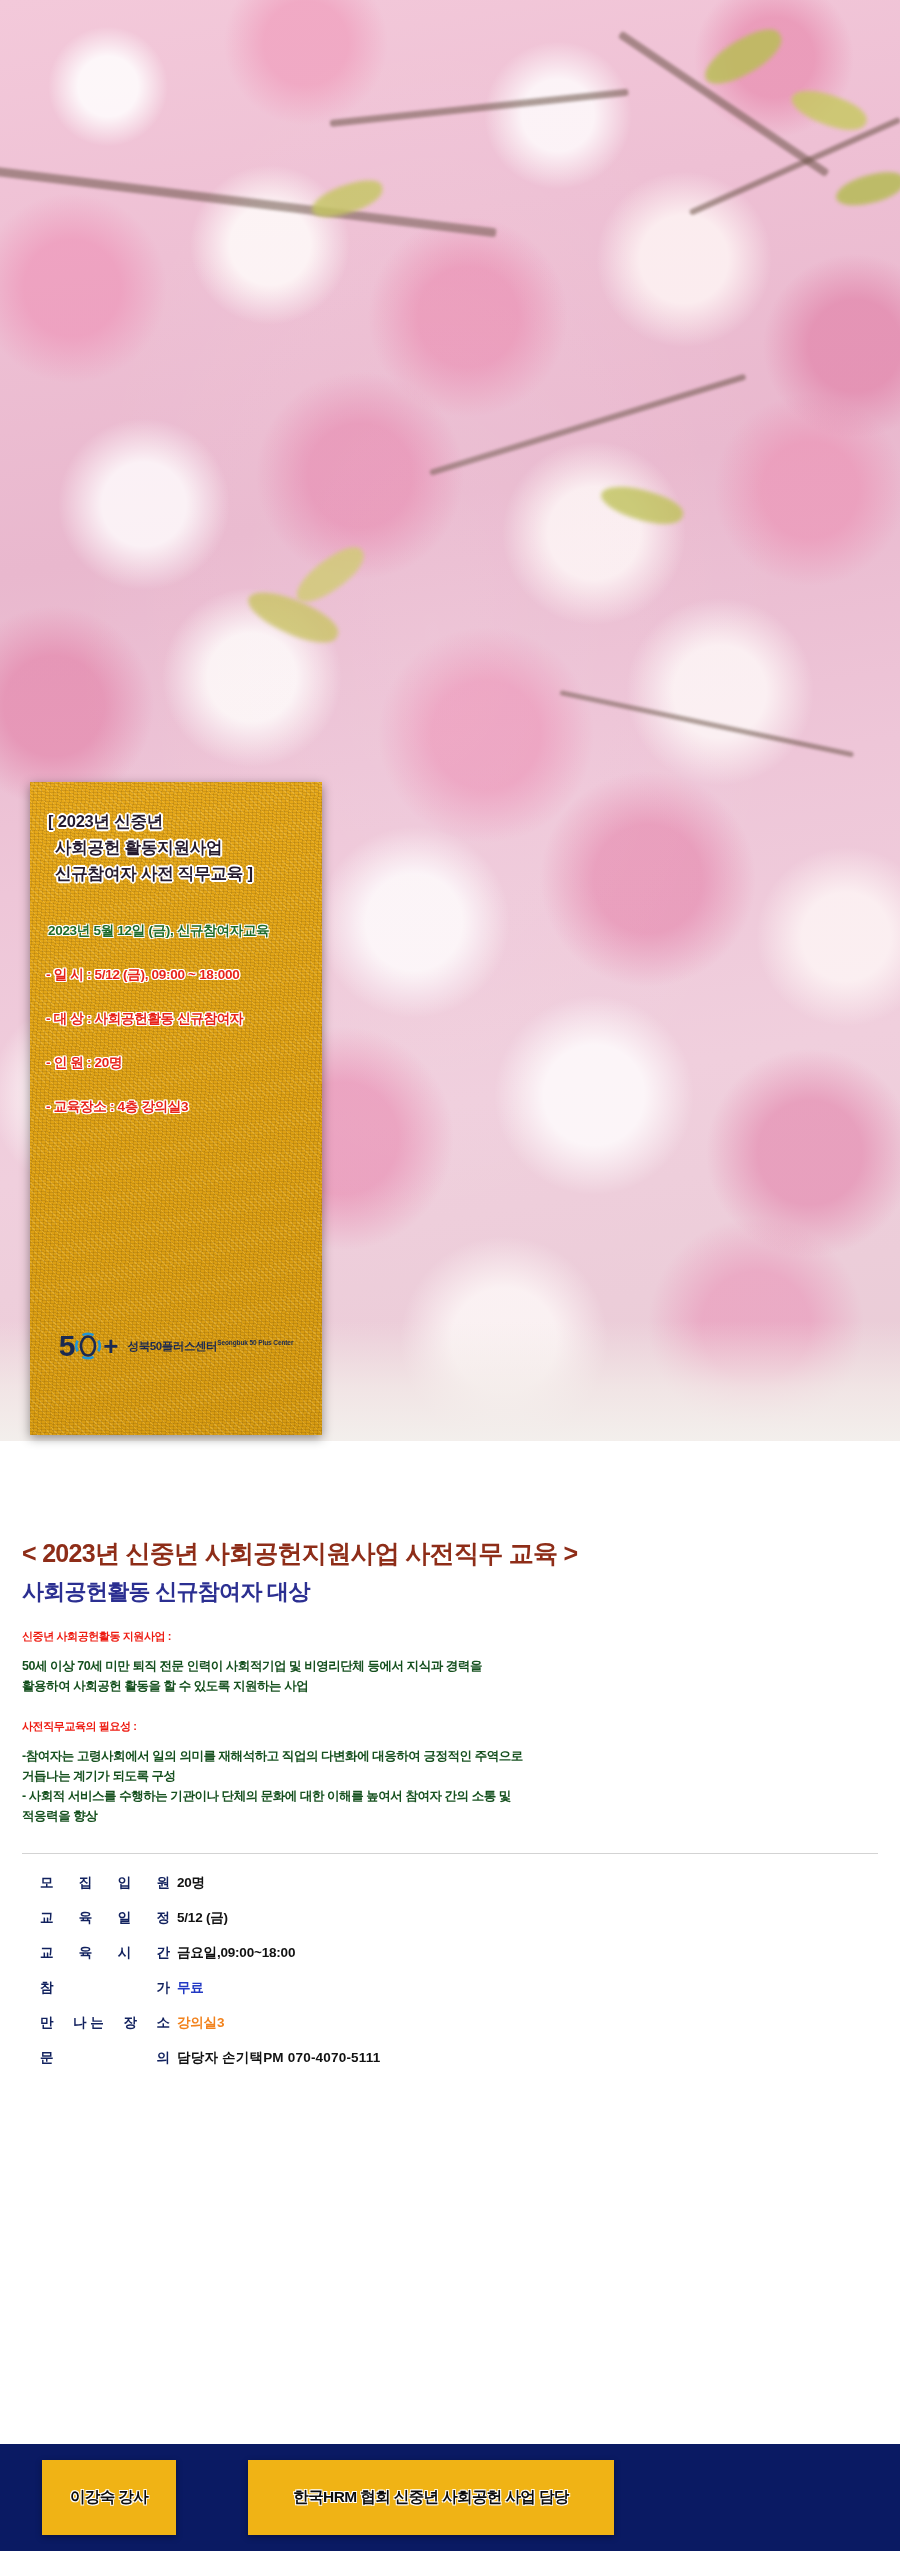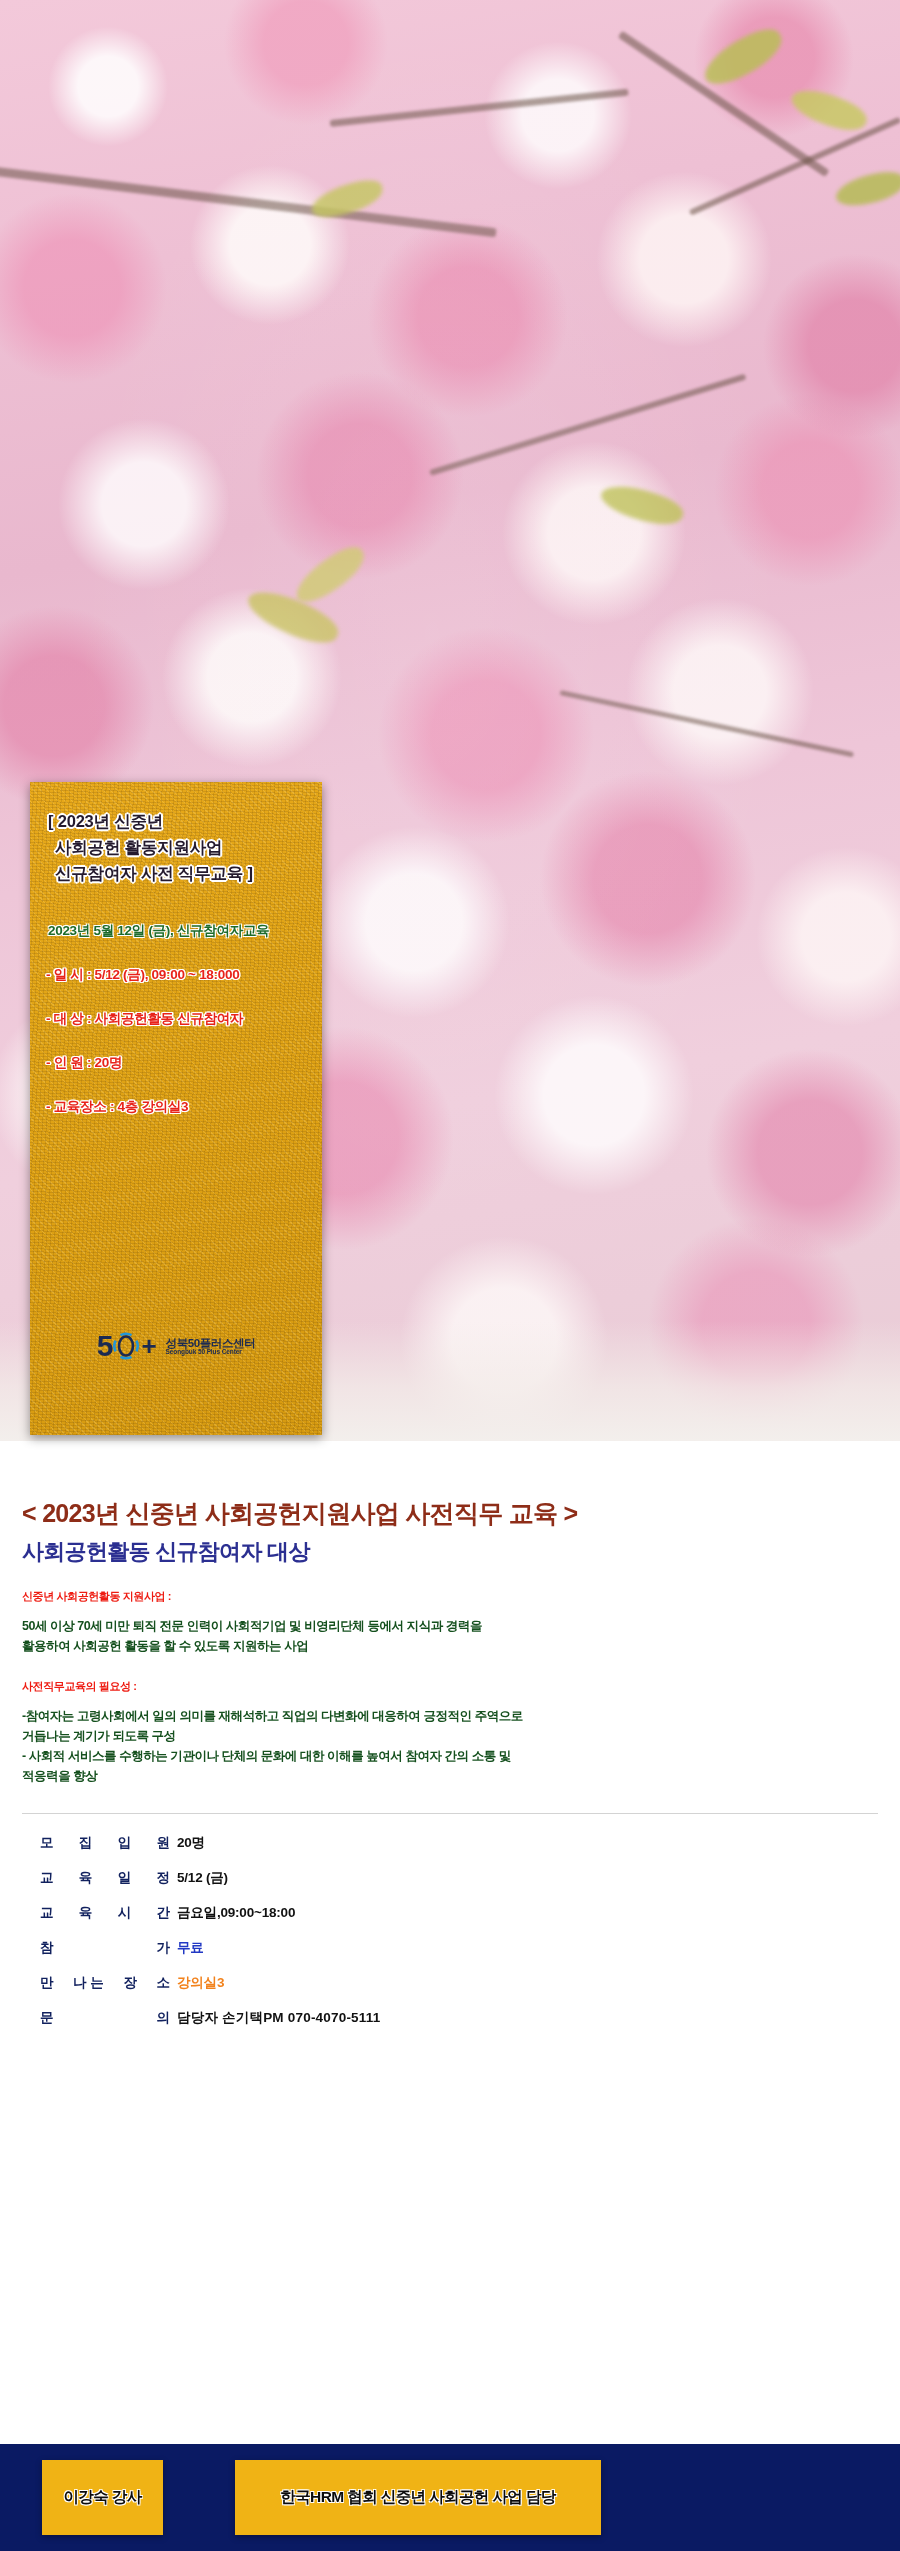--- a/index.html
+++ b/index.html
@@ -90,26 +90,26 @@
   }
 
   
   .logo-wrap { position:absolute; left:0; right:0; bottom:74px; display:flex;
                justify-content:center; align-items:center; gap:6px; }
   .logo-50 { display:flex; align-items:center; }
   .logo-5 { font-size:30px; font-weight:bold; color:#1b2a52; line-height:1; letter-spacing:-1px; }
   .logo-ring { position:relative; width:30px; height:30px; margin:0 -1px; }
   .logo-ring svg { display:block; }
   .logo-plus { font-size:26px; font-weight:bold; color:#1b2a52; line-height:1; margin-left:1px; }
-  .logo-text { display:flex; flex-direction:column; line-height:1.05; margin-left:3px; }
+  .logo-text { display:flex; flex-direction:row; line-height:1.05; margin-left:3px; }
   .logo-kr { font-size:11.5px; font-weight:bold; color:#1b2a52; letter-spacing:-0.4px; }
   .logo-en { font-size:6.5px; font-weight:bold; color:#1b2a52; letter-spacing:-0.1px; }
 
   
-  .content { position:absolute; left:0; top:1479px; width:900px; background:#fff; }
+  .content { position:absolute; left:0; top:1519px; width:900px; background:#fff; }
   .h-main {
     margin:18px 0 0 22px; font-size:25px; font-weight:bold; color:#8e2d18;
     letter-spacing:-0.7px; white-space:nowrap;
   }
   .h-sub {
     margin:7px 0 0 22px; font-size:22px; font-weight:bold; color:#2b2f91;
     letter-spacing:-0.7px;
   }
   .sec { margin-top:22px; padding-left:22px; }
   .sec-head { font-size:11px; font-weight:bold; color:#ee1c12; letter-spacing:-0.4px; }
@@ -134,21 +134,21 @@
 
   
   .footer {
     position:absolute; left:0; bottom:0; width:900px; height:107px;
     background:#0a1a63; display:flex; align-items:center; padding-left:42px; gap:72px;
   }
   .fbtn {
     background:#f0b315; height:75px; display:flex; align-items:center;
     justify-content:center; box-shadow:0 2px 6px rgba(0,0,0,.35);
   }
-  .fbtn.b1 { width:121px;align-items:center; }
+  .fbtn.b1 { width:134px;align-items:center; }
   .fbtn.b2 { width:366px; }
   .fbtn-label {
     font-size:15.5px; font-weight:bold; color:#0c0c0c; letter-spacing:-0.6px;
     white-space:nowrap;
     text-shadow:-0.9px -0.9px 0 #fff, 0.9px -0.9px 0 #fff, -0.9px 0.9px 0 #fff, 0.9px 0.9px 0 #fff;
   }
 </style>
 </head>
 <body>
 

